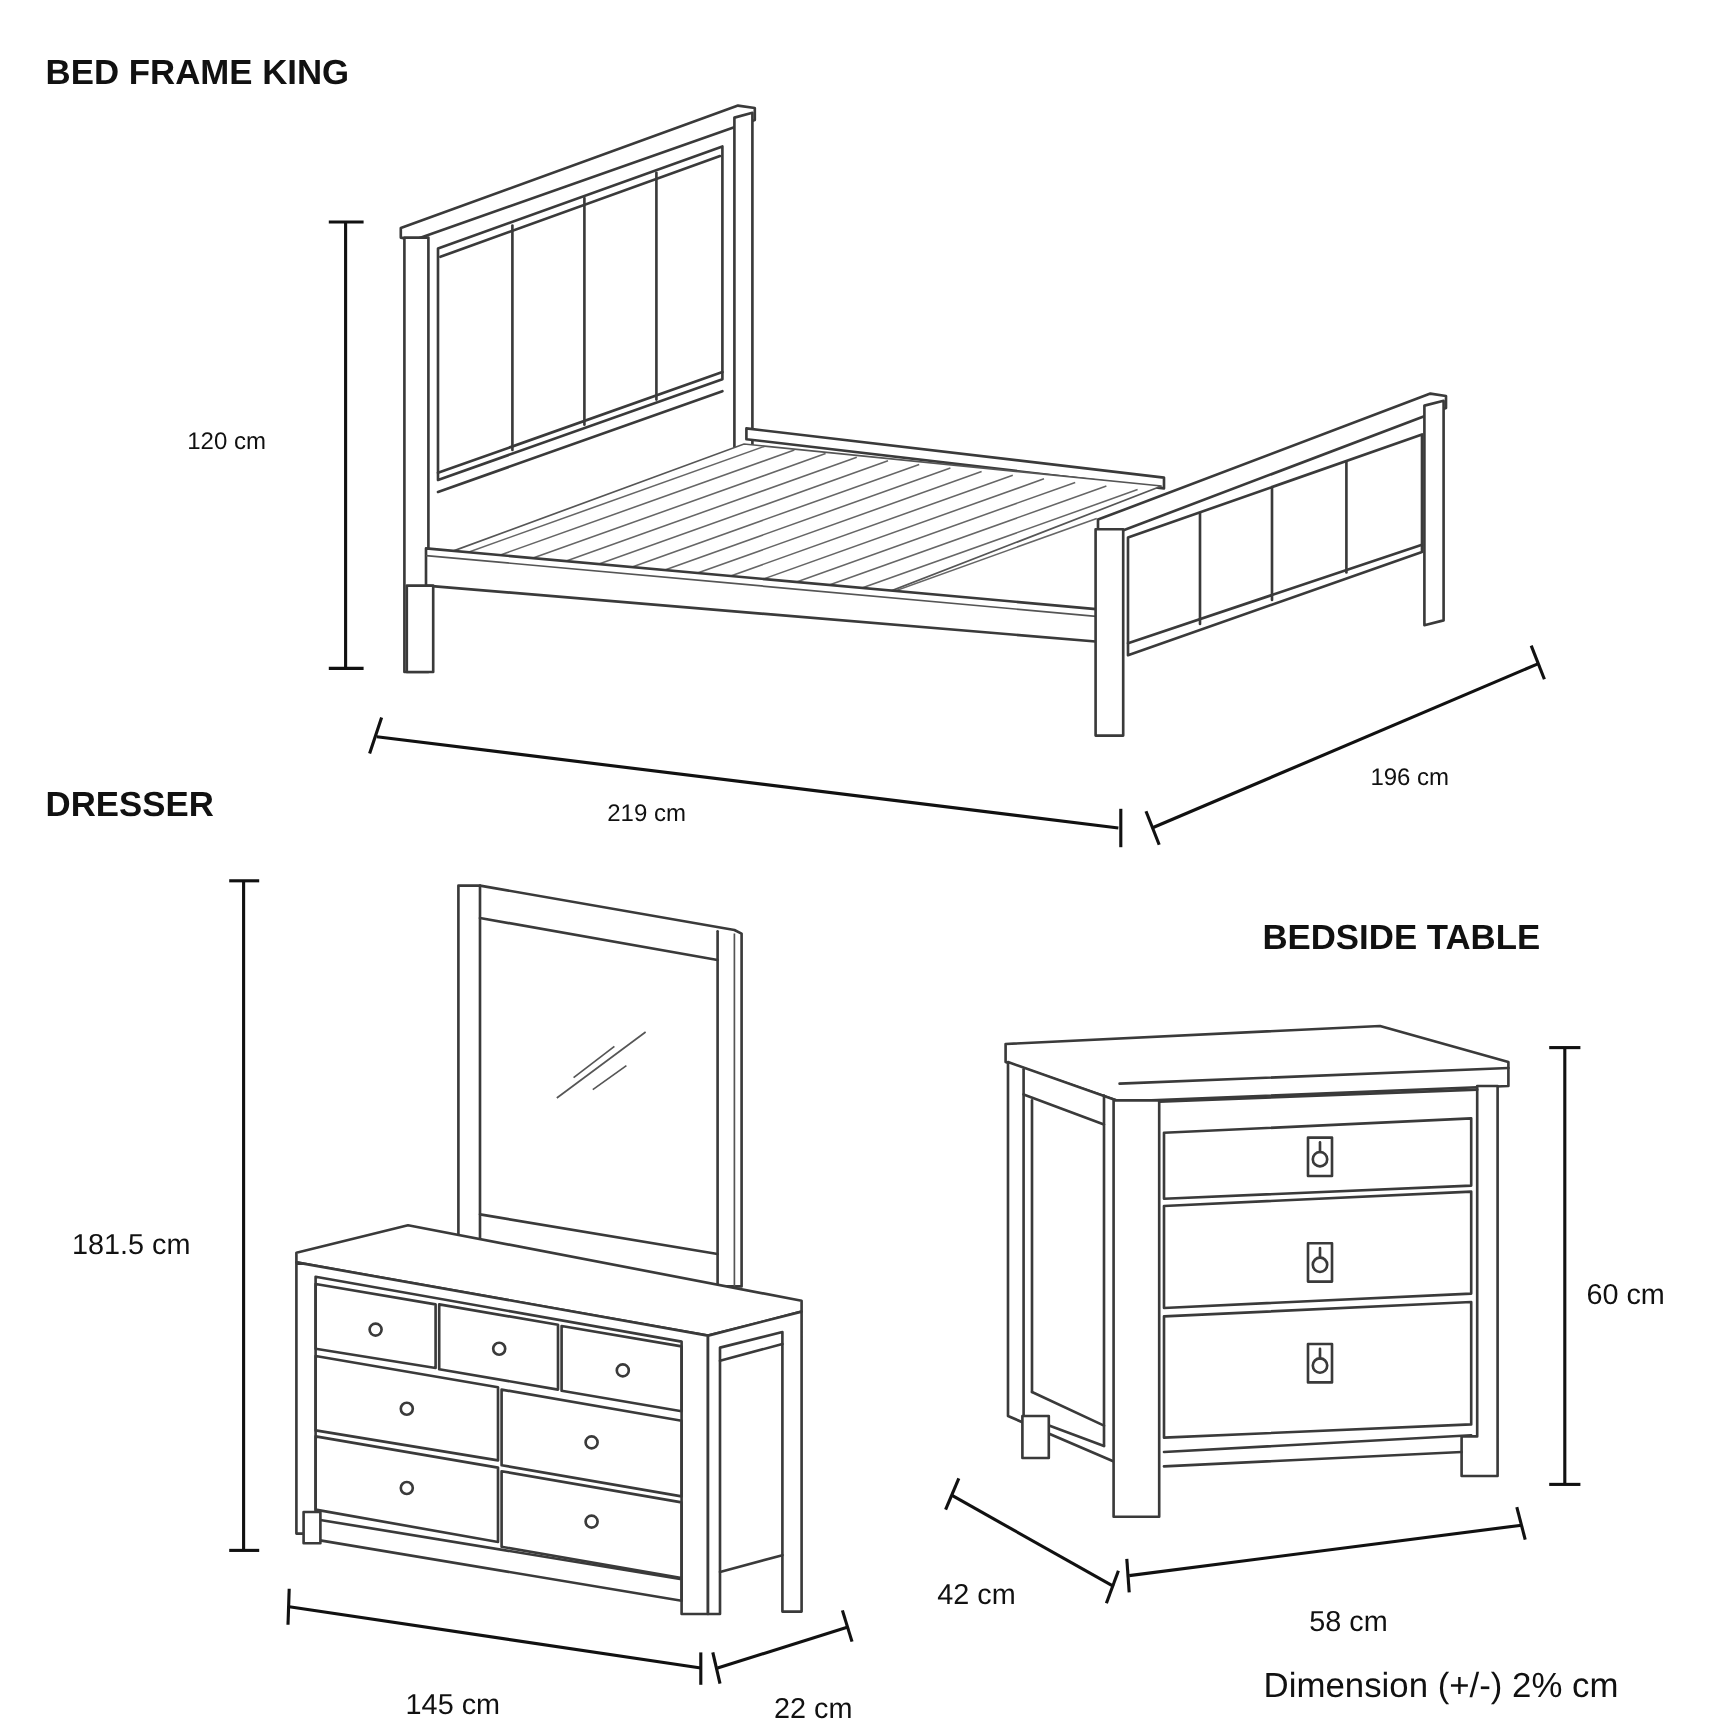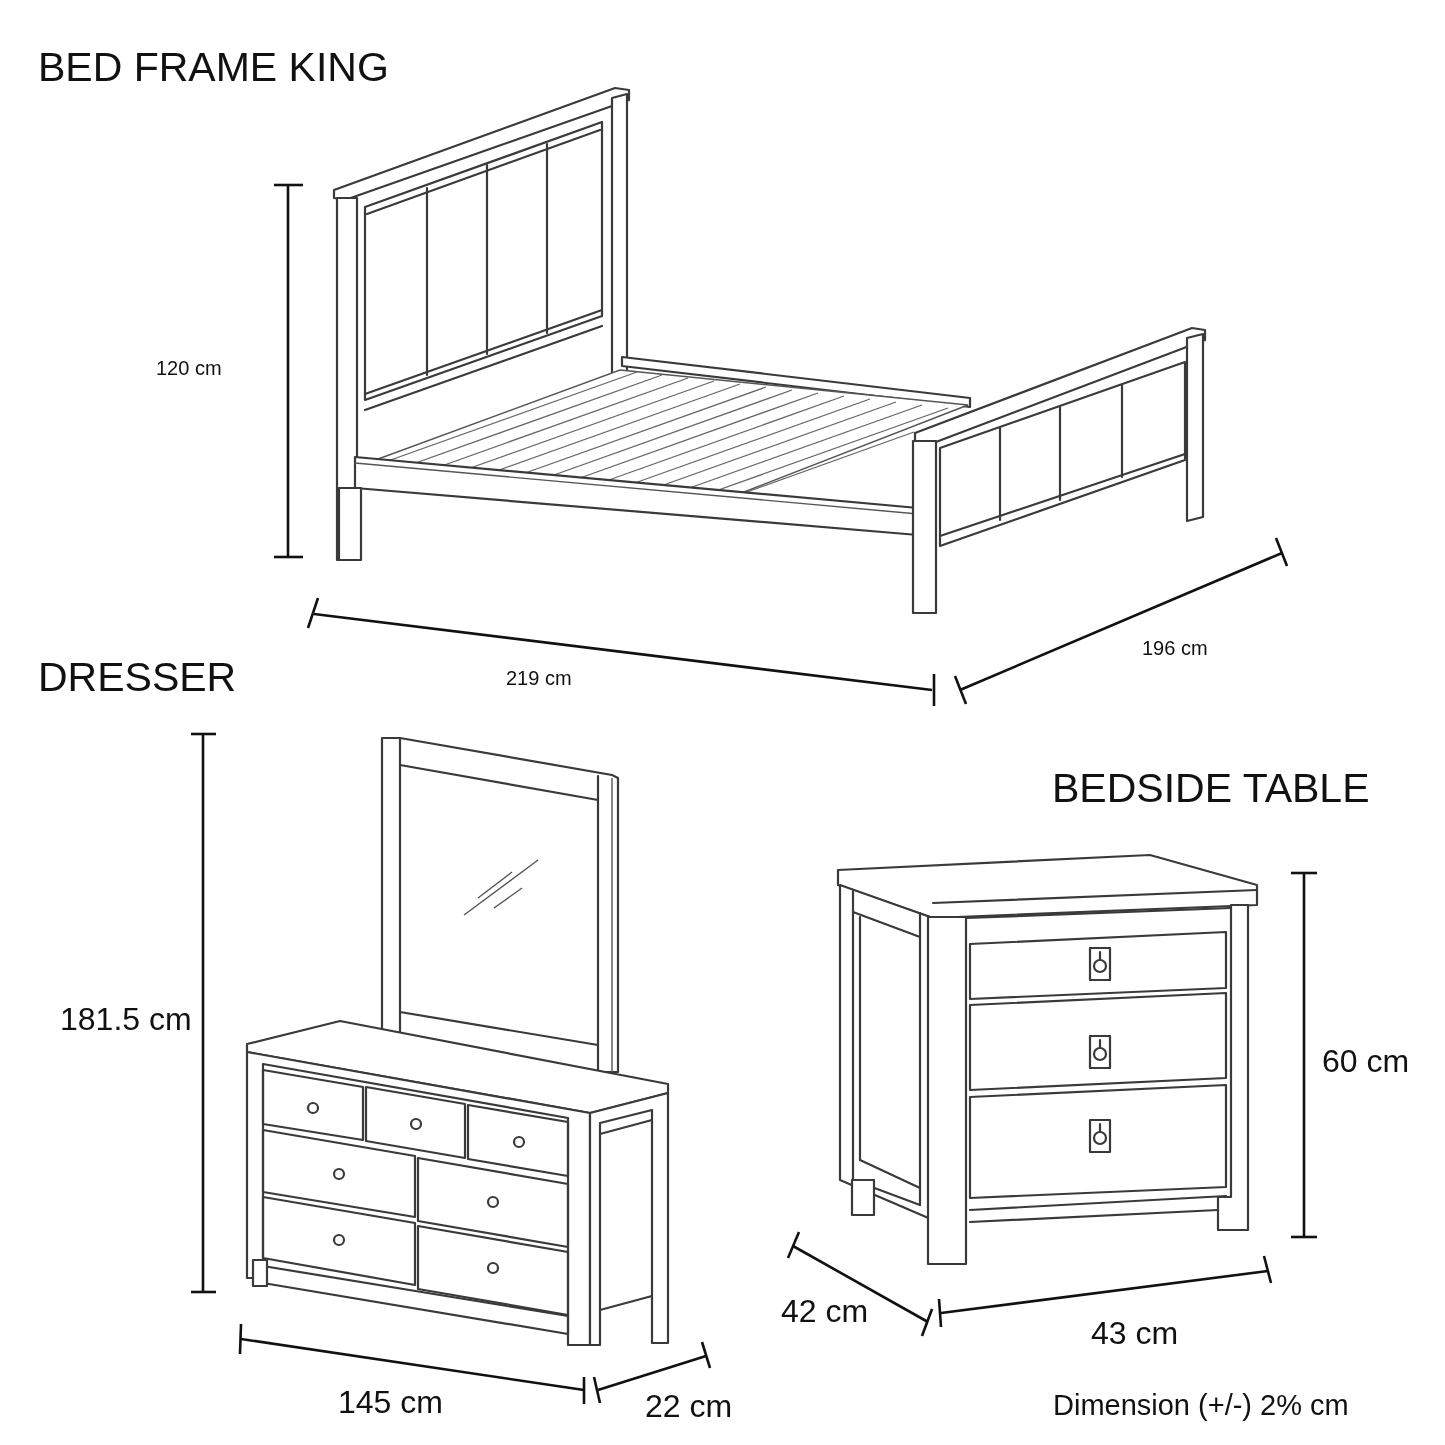--- a/index.html
+++ b/index.html
@@ -1,19 +1,19 @@
 <!DOCTYPE html>
 <html><head>
 <meta charset="utf-8">
 <style>
   html, body { margin: 0; padding: 0; background: #ffffff; }
   body { width: 1445px; height: 1445px; position: relative; overflow: hidden; font-family: "Liberation Sans", sans-serif; color: #111; }
-  .title { position: absolute; font-size: 41px; font-weight: normal; letter-spacing: 0px; white-space: nowrap; line-height: 1; }
+  .title { position: absolute; font-size: 29px; font-weight: bold; letter-spacing: 0px; white-space: nowrap; line-height: 1; }
   .label { position: absolute; font-size: 20px; white-space: nowrap; line-height: 1; }
-  .label.sm { font-size: 32px; }
+  .label.sm { font-size: 24px; margin-top: 23px; }
   .note { position: absolute; font-size: 29px; white-space: nowrap; line-height: 1; }
   svg { position: absolute; left: 0; top: 0; }
   .ln { stroke: #3a3a3a; stroke-width: 2.2; fill: none; stroke-linejoin: round; stroke-linecap: round; }
   .ln2 { stroke: #555; stroke-width: 1.4; fill: none; }
   .dim { stroke: #111; stroke-width: 2.6; fill: none; }
   .slat { stroke: #666; stroke-width: 1.3; fill: none; }
   .fillw { fill: #fff; }
 </style>
 </head>
 <body>
@@ -221,16 +221,16 @@
     <rect class="ln" x="1090" y="1036" width="20" height="32"></rect>
     <circle class="ln" cx="1100" cy="1054" r="6"></circle>
     <line class="ln" x1="1100" y1="1040" x2="1100" y2="1048"></line>
     <rect class="ln" x="1090" y="1120" width="20" height="32"></rect>
     <circle class="ln" cx="1100" cy="1138" r="6"></circle>
     <line class="ln" x1="1100" y1="1124" x2="1100" y2="1132"></line>
   </g>
 </svg>
 
 <div class="label sm" style="left:1322px; top:1045px;">60 cm</div>
-<div class="label sm" style="left:1091px; top:1317px;">43 cm</div>
+<div class="label sm" style="left:1091px; top:1317px;">58 cm</div>
 <div class="label sm" style="left:781px; top:1295px;">42 cm</div>
 
 <div class="note" style="left:1053px; top:1391px;">Dimension (+/-) 2% cm</div>
 
 </body></html>

